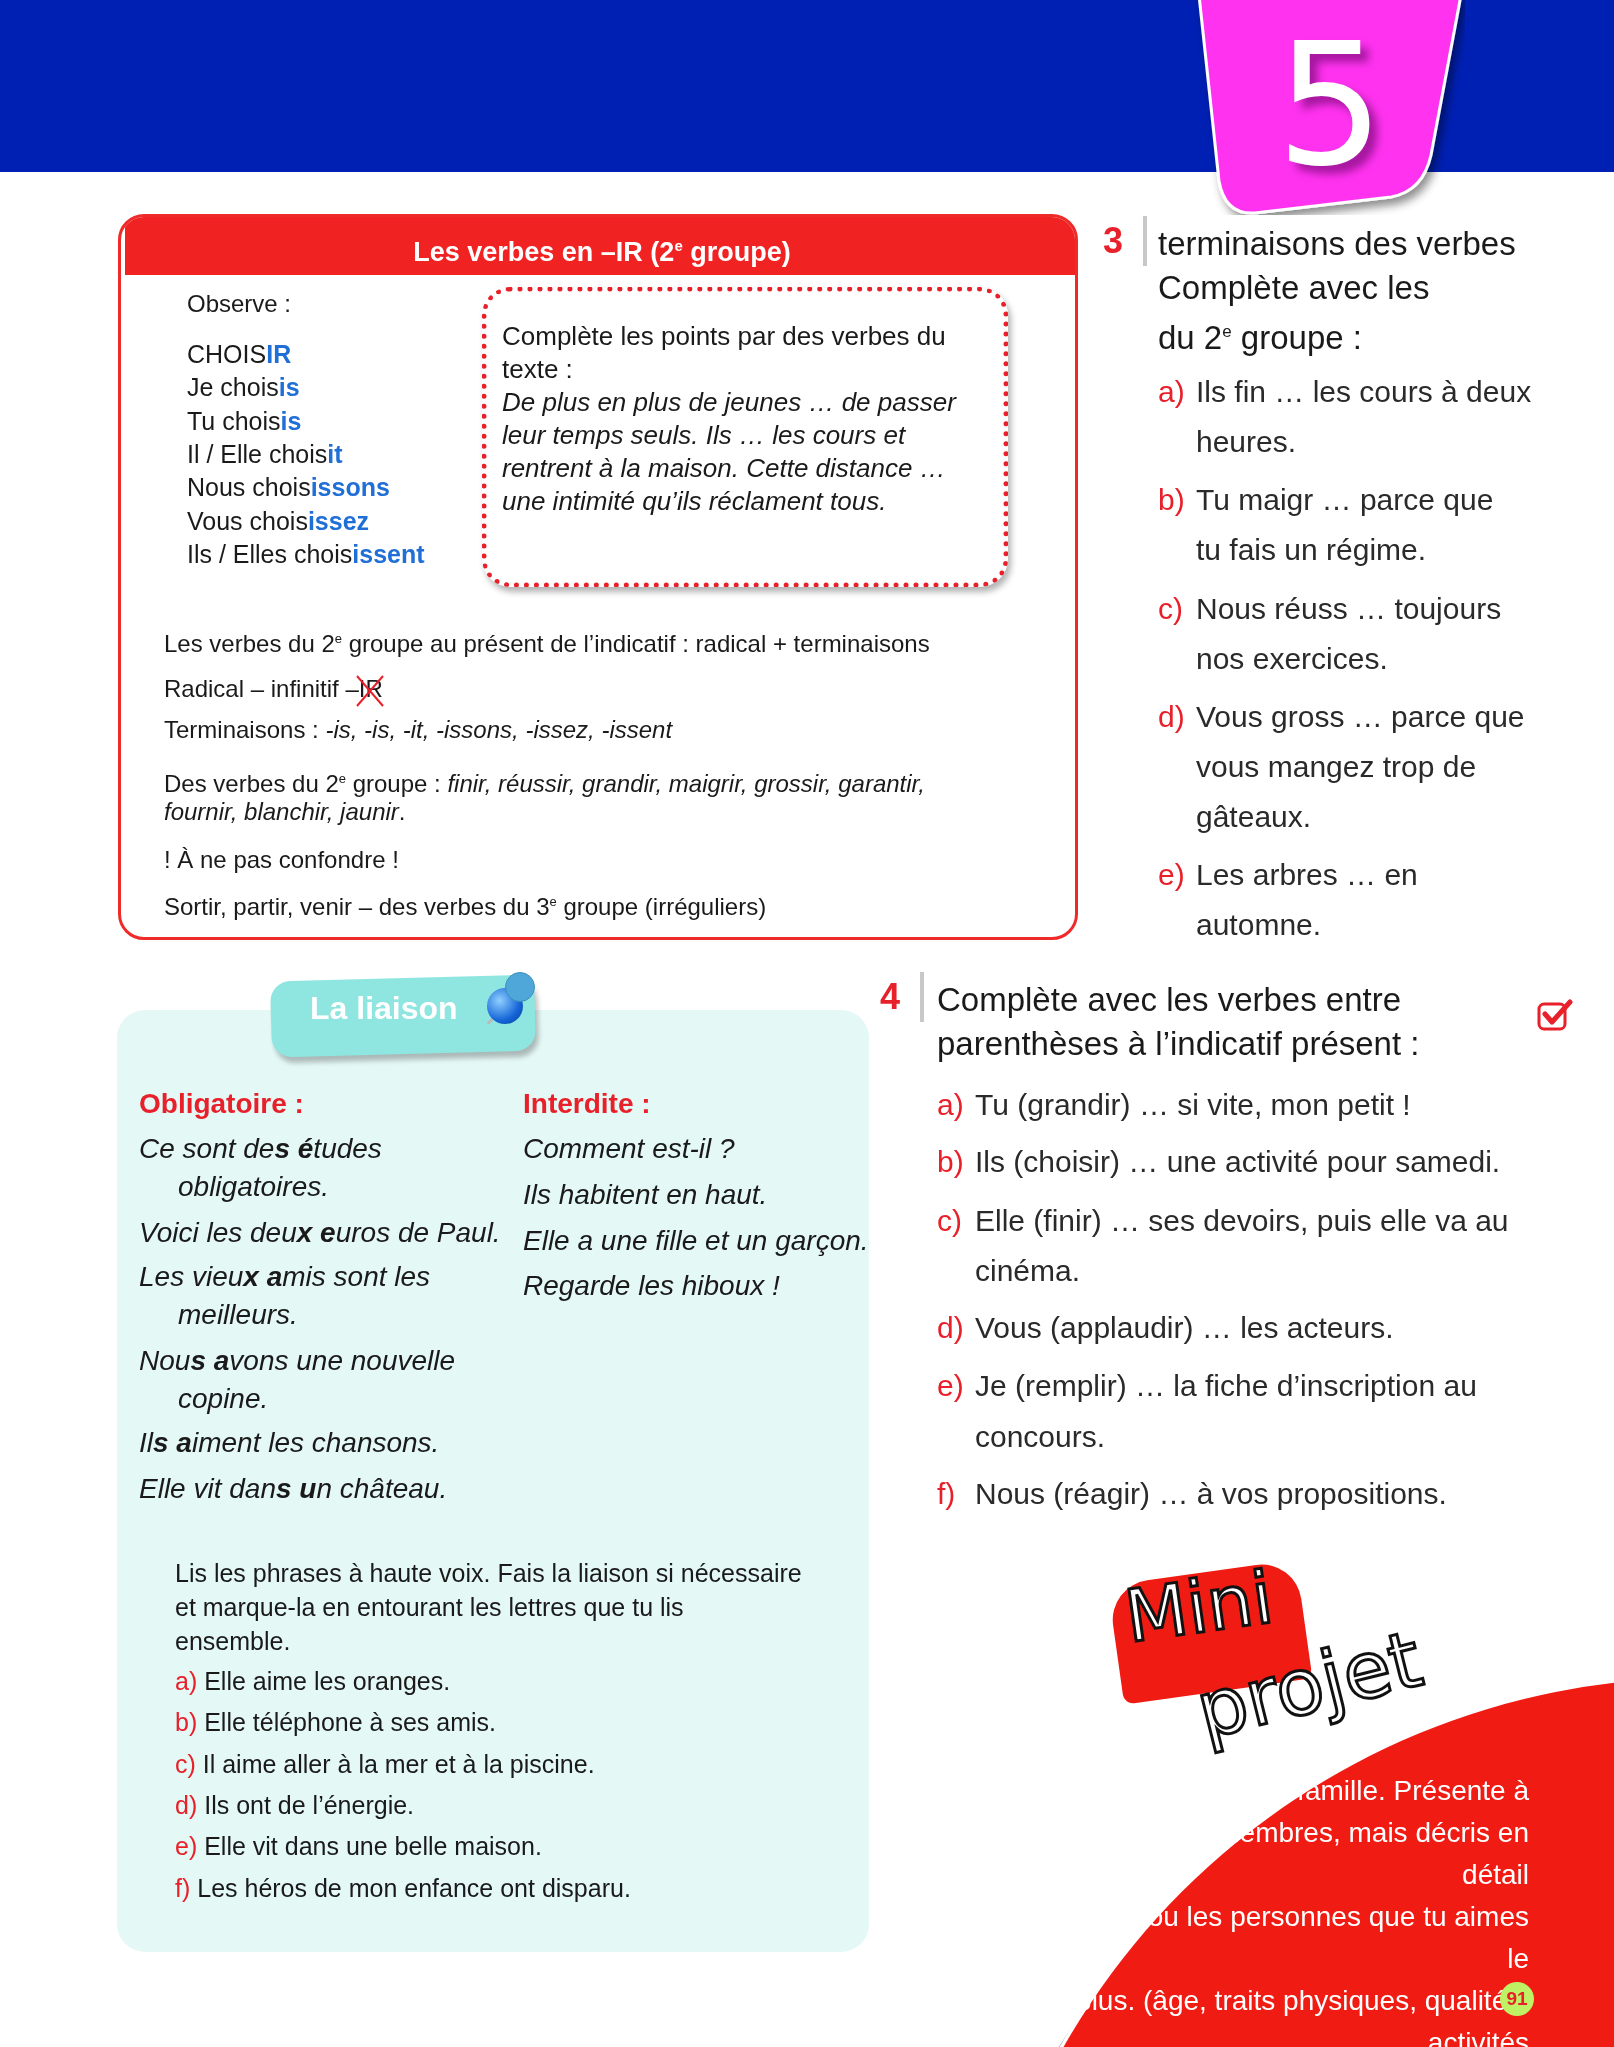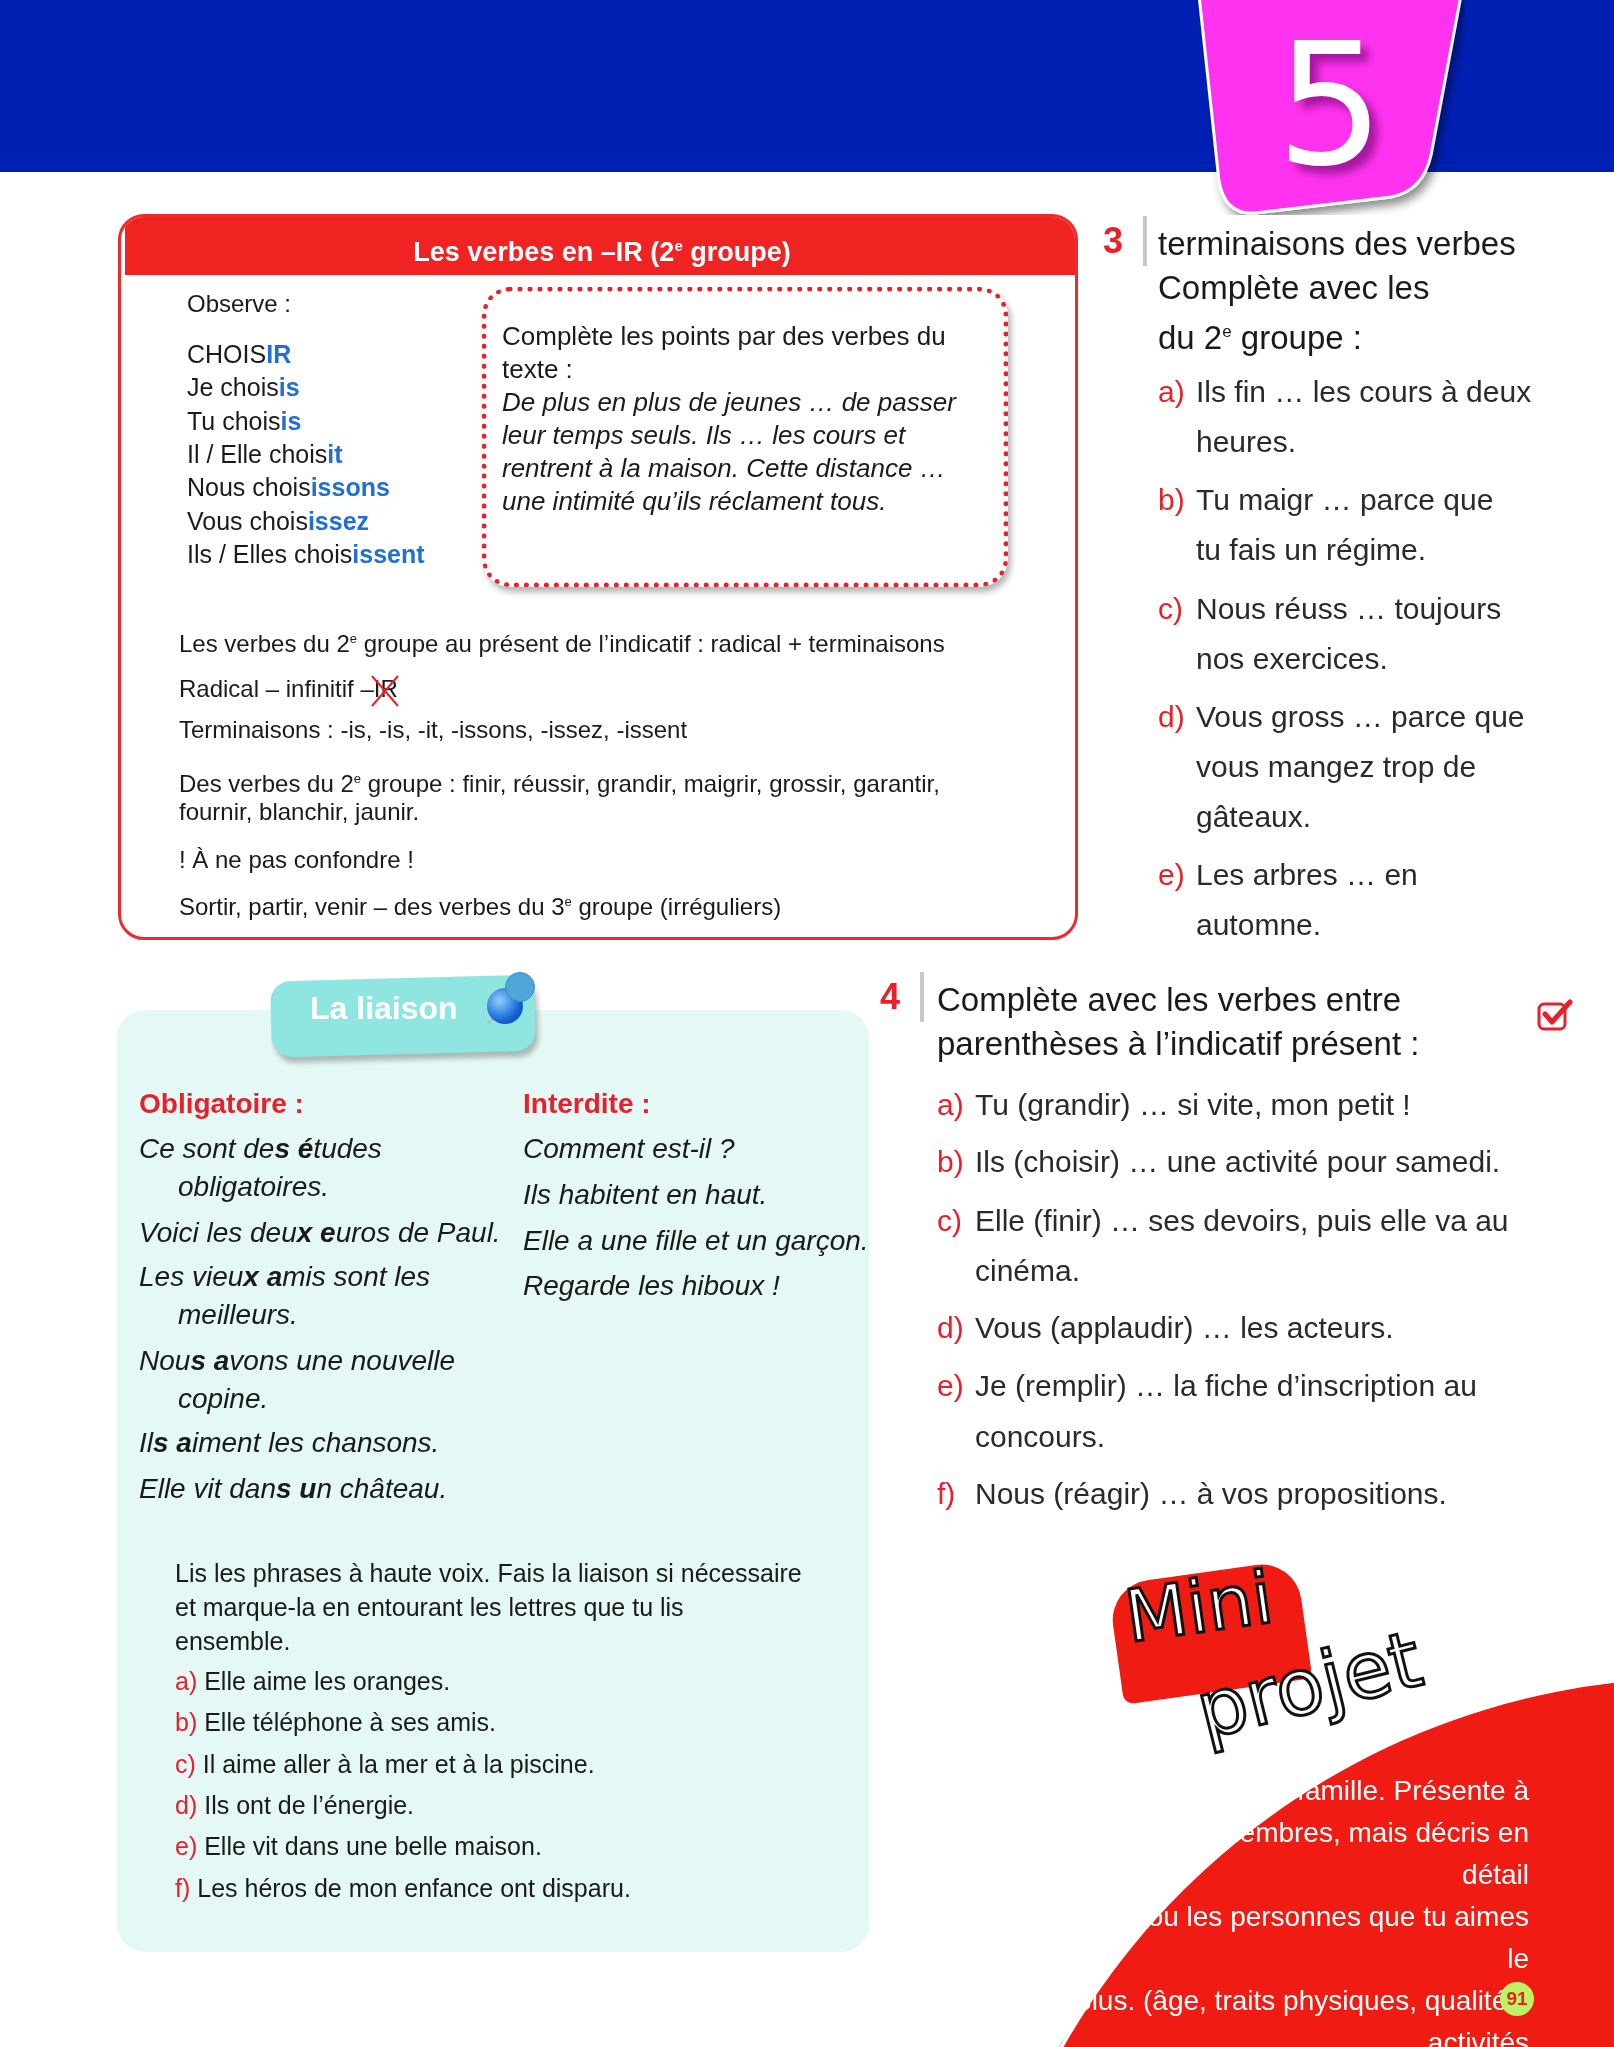--- a/index.html
+++ b/index.html
@@ -12,23 +12,23 @@
   
   .gbox { left:118px; top:214px; width:960px; height:726px; border:3px solid #ee2a2a; border-radius:26px; box-sizing:border-box; background:#fff; overflow:hidden; }
   .gbox-head { left:4px; top:0; width:100%; height:58px; background:#f02222; color:#fff; text-align:center; font-weight:bold; font-size:27px; line-height:58px; }
   .gbox-head sup { font-size:15px; }
   .observe-title { left:187px; top:290px; font-weight:normal; font-size:24px; }
   .conj { left:187px; font-size:25px; line-height:33px; }
   .conj .end { color:#1f6fd6; font-weight:bold; }
   .dotted { left:482px; top:287px; width:526px; height:300px; border:5px dotted #e8202a; border-radius:28px; box-sizing:border-box; box-shadow:3px 5px 6px rgba(0,0,0,0.3); background:#fff; }
   .dotted-text { left:502px; top:320px; width:500px; font-size:26px; line-height:33px; }
   .dotted-text .it { font-style:italic; }
-  .rule { left:179px; font-size:24px; line-height:33px; white-space:nowrap; }
+  .rule { left:164px; font-size:24px; line-height:33px; white-space:nowrap; }
   .rule sup { font-size:13px; }
-  .rule .it { }
+  .rule .it { font-style:italic; }
   .struck { position:relative; display:inline-block; }
   .cross { position:absolute; left:-4px; top:2px; width:30px; height:34px; }
 
   
   .exnum { font-weight:bold; color:#e8202a; font-size:36px; }
   .exbar { width:4px; background:#c8c8c8; }
   .extitle { font-size:33px; line-height:44px; color:#1a1a1a; }
   .extitle sup { font-size:17px; }
   .item { font-size:30px; line-height:50px; color:#2a2a2a; white-space:nowrap; }
   .item .lbl { color:#e8202a; display:inline-block; width:38px; }

